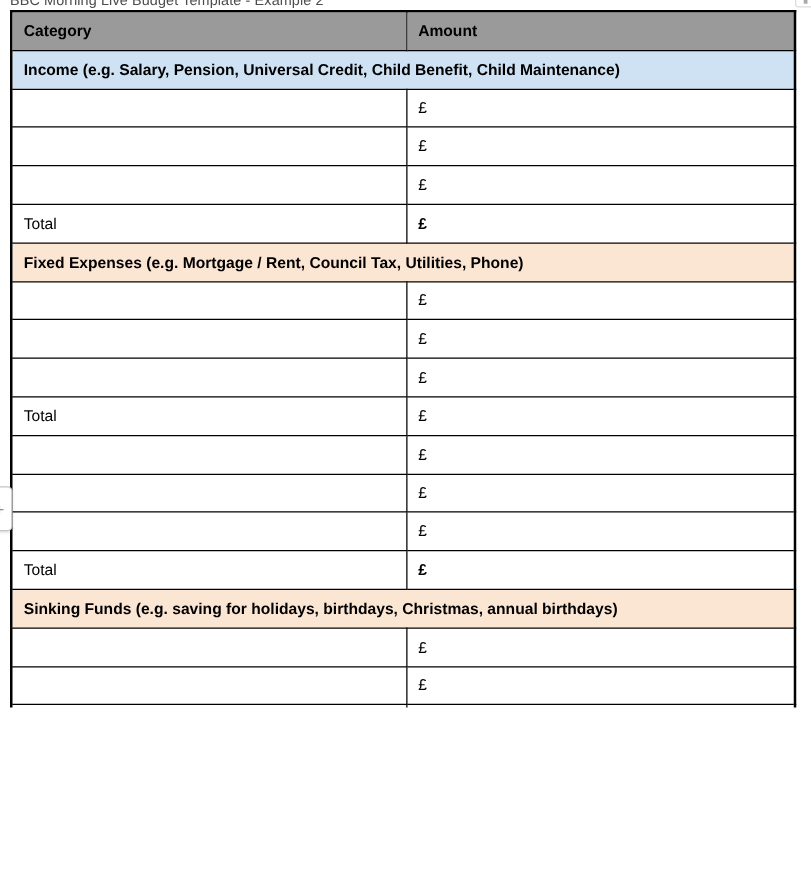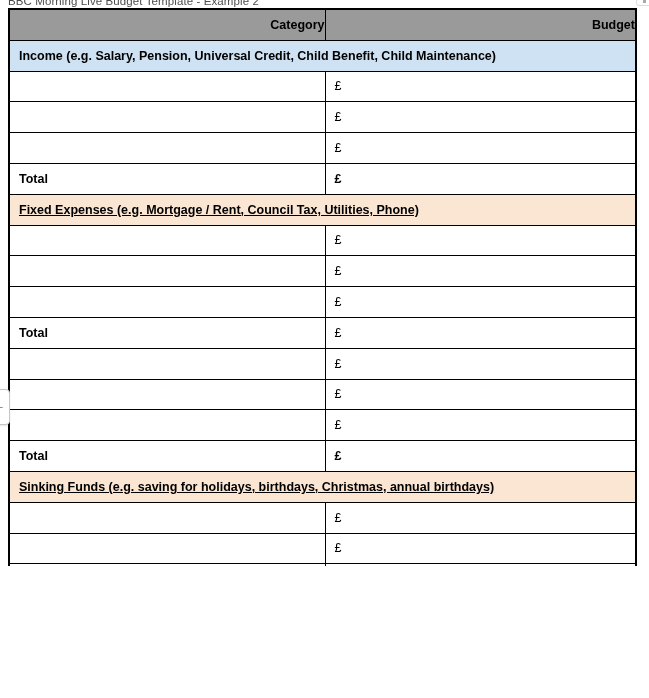--- a/index.html
+++ b/index.html
@@ -38,26 +38,26 @@
     height:29.8px;
     padding:0 0 0 9px;
     vertical-align:middle;
     font-size:12.5px;
     color:#000;
     overflow:hidden;white-space:nowrap;
     box-sizing:content-box;
   }
   th.hdr{
     background:var(--header-bg);
-    text-align:right;font-weight:bold;
+    text-align:left;font-weight:bold;
   }
   td.section{font-weight:bold;margin-top:12px;}
   td.section.income{background:var(--income-bg);}
-  td.section.expense{background:var(--expense-bg);text-decoration:underline;}
-  td.total-label{font-weight:bold;}
+  td.section.expense{background:var(--expense-bg);}
+  td.total-label{font-weight:normal;}
   td.amount{font-weight:400;}
   td.amount.bold{font-weight:bold;}
   
   .add-btn{
     position:absolute;left:-11px;top:389px;width:19px;height:34px;
     background:#fff;border:1px solid #c6c6c6;border-radius:4px;
     box-shadow:0 1px 2px rgba(0,0,0,0.10);
     display:flex;align-items:center;justify-content:center;
   }
   .add-btn .plus{color:#8f8f8f;font-size:13px;line-height:1;}
@@ -80,21 +80,21 @@
   </div>
 
   <table class="budget">
     <colgroup>
       <col class="col-category">
       <col class="col-amount">
     </colgroup>
     <thead>
       <tr class="header-row">
         <th class="hdr">Category</th>
-        <th class="hdr">Budget</th>
+        <th class="hdr">Amount</th>
       </tr>
     </thead>
     <tbody id="table-body">
         <tr>
           <td colspan="2" class="section income">Income (e.g. Salary, Pension, Universal Credit, Child Benefit, Child Maintenance)</td>
         </tr>
         <tr>
           <td></td>
           <td class="amount">£</td>
         </tr>

